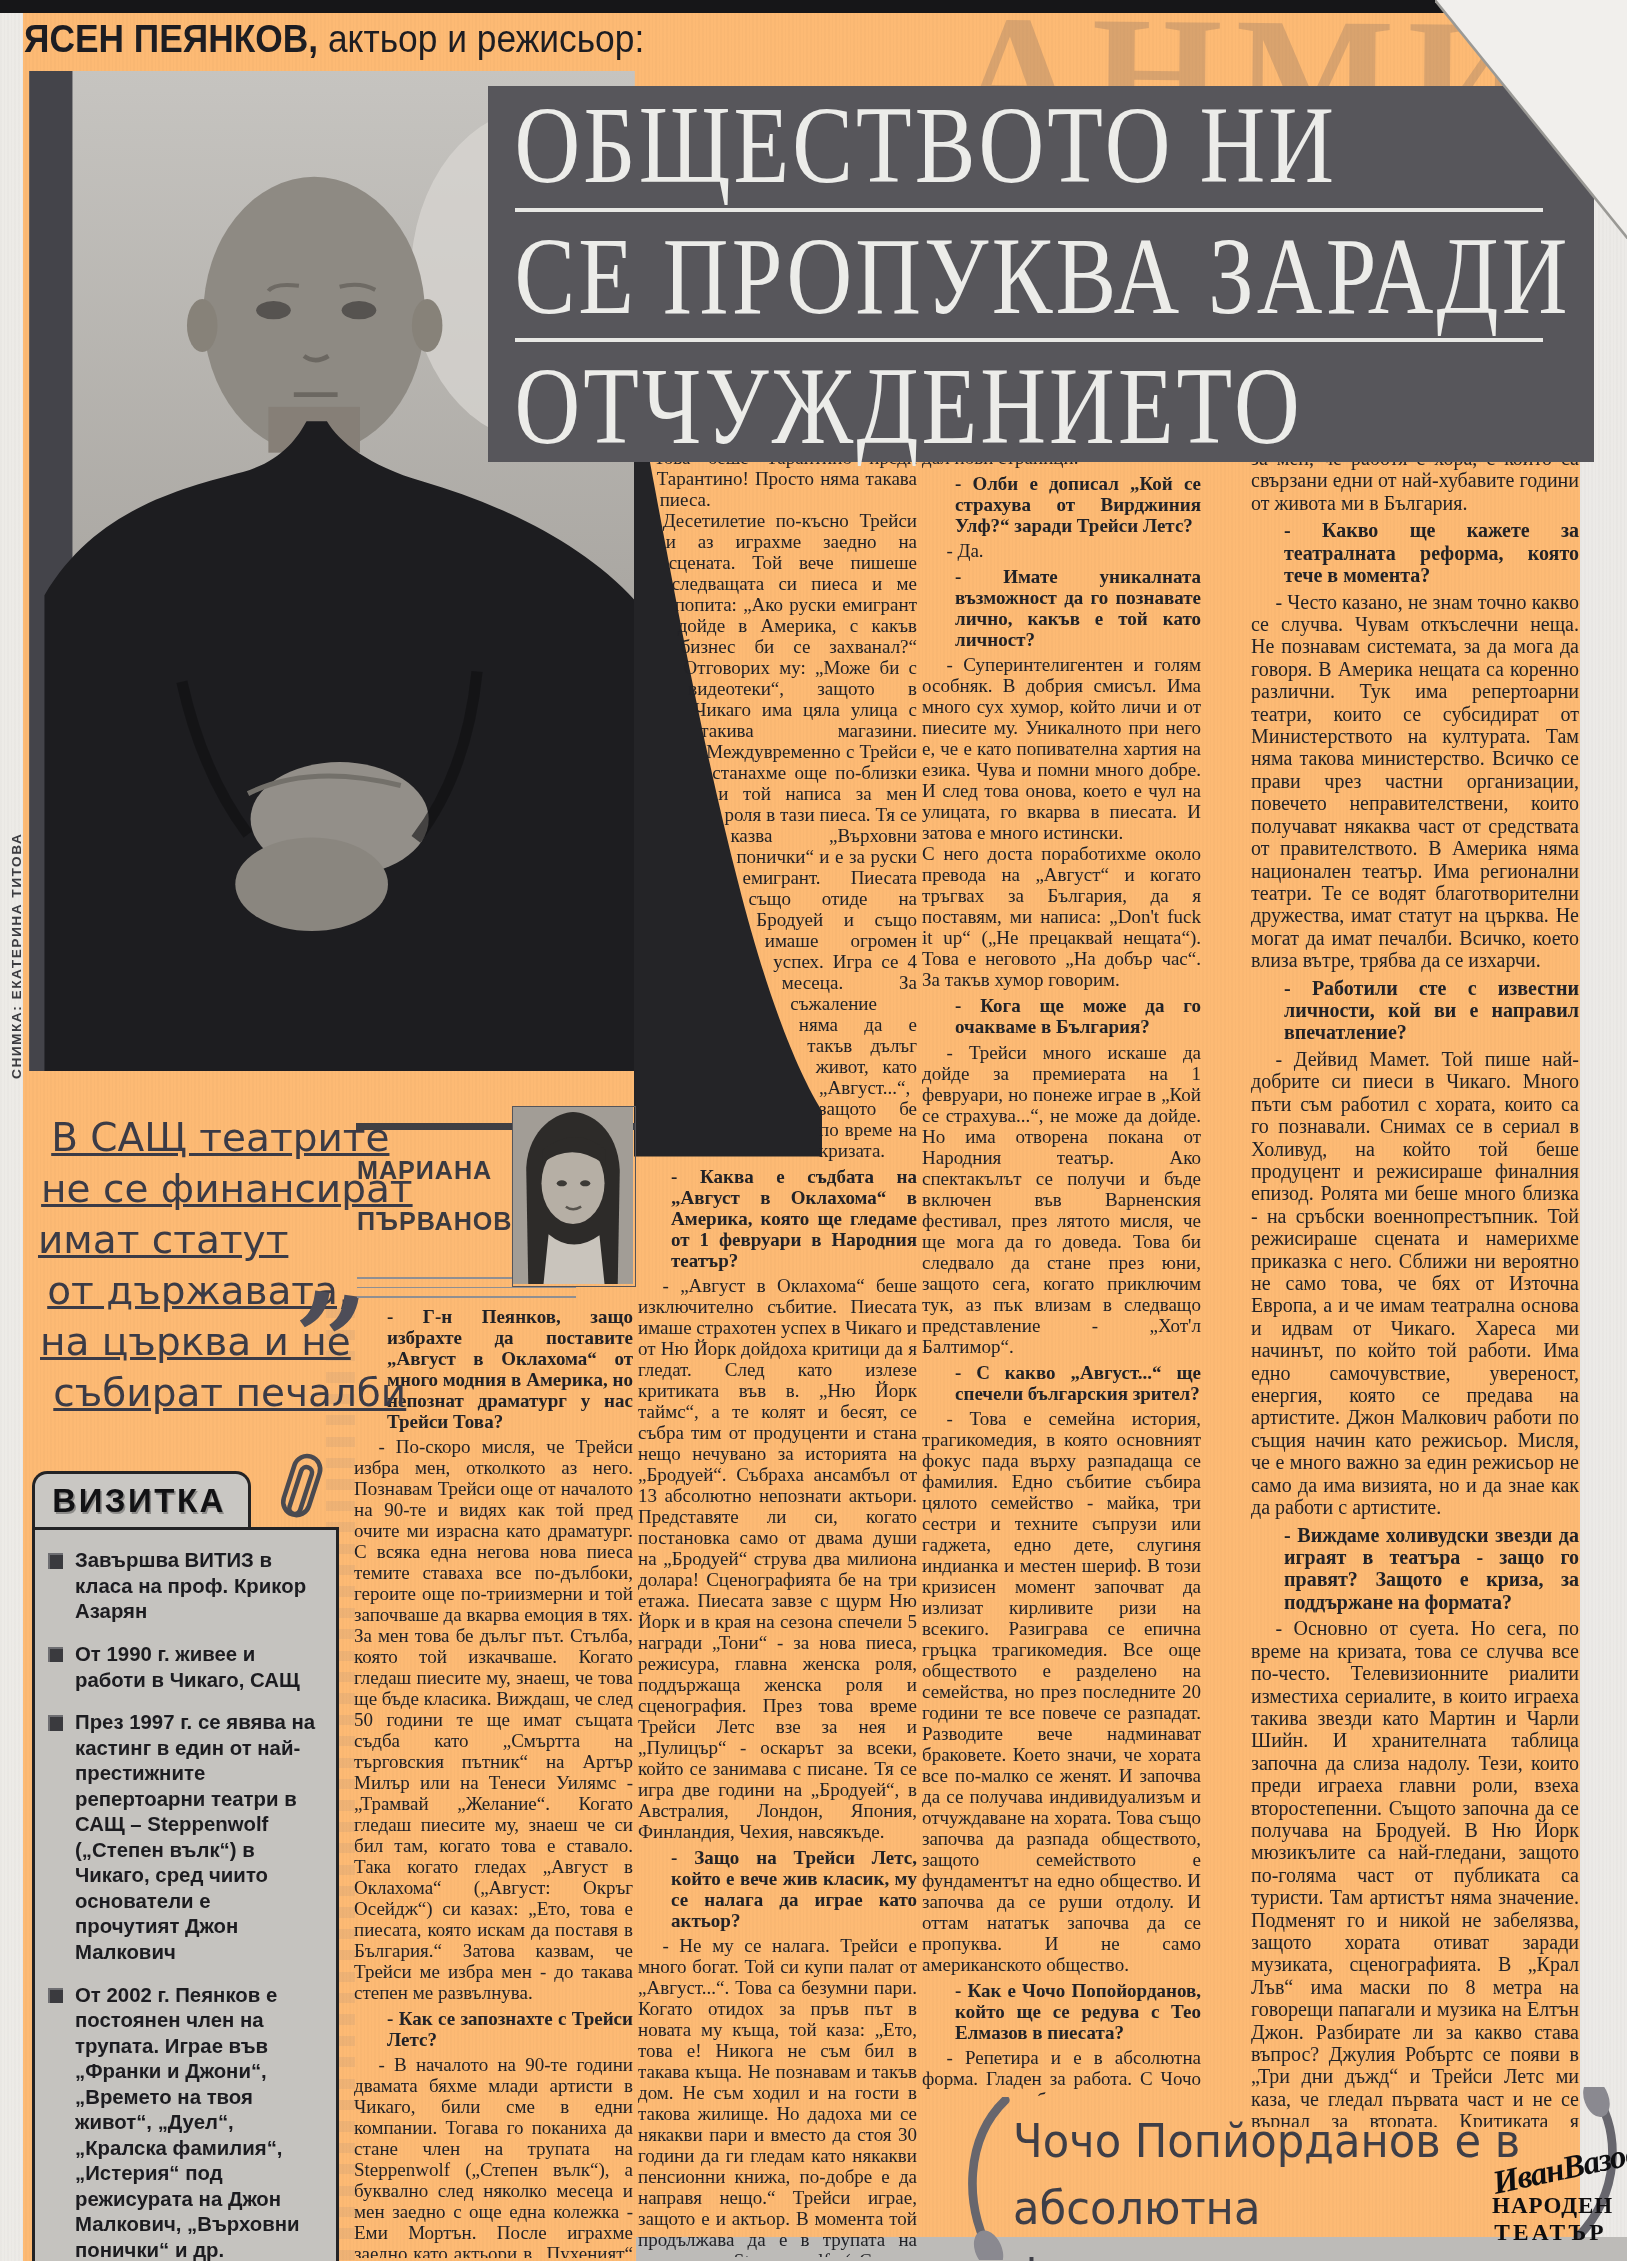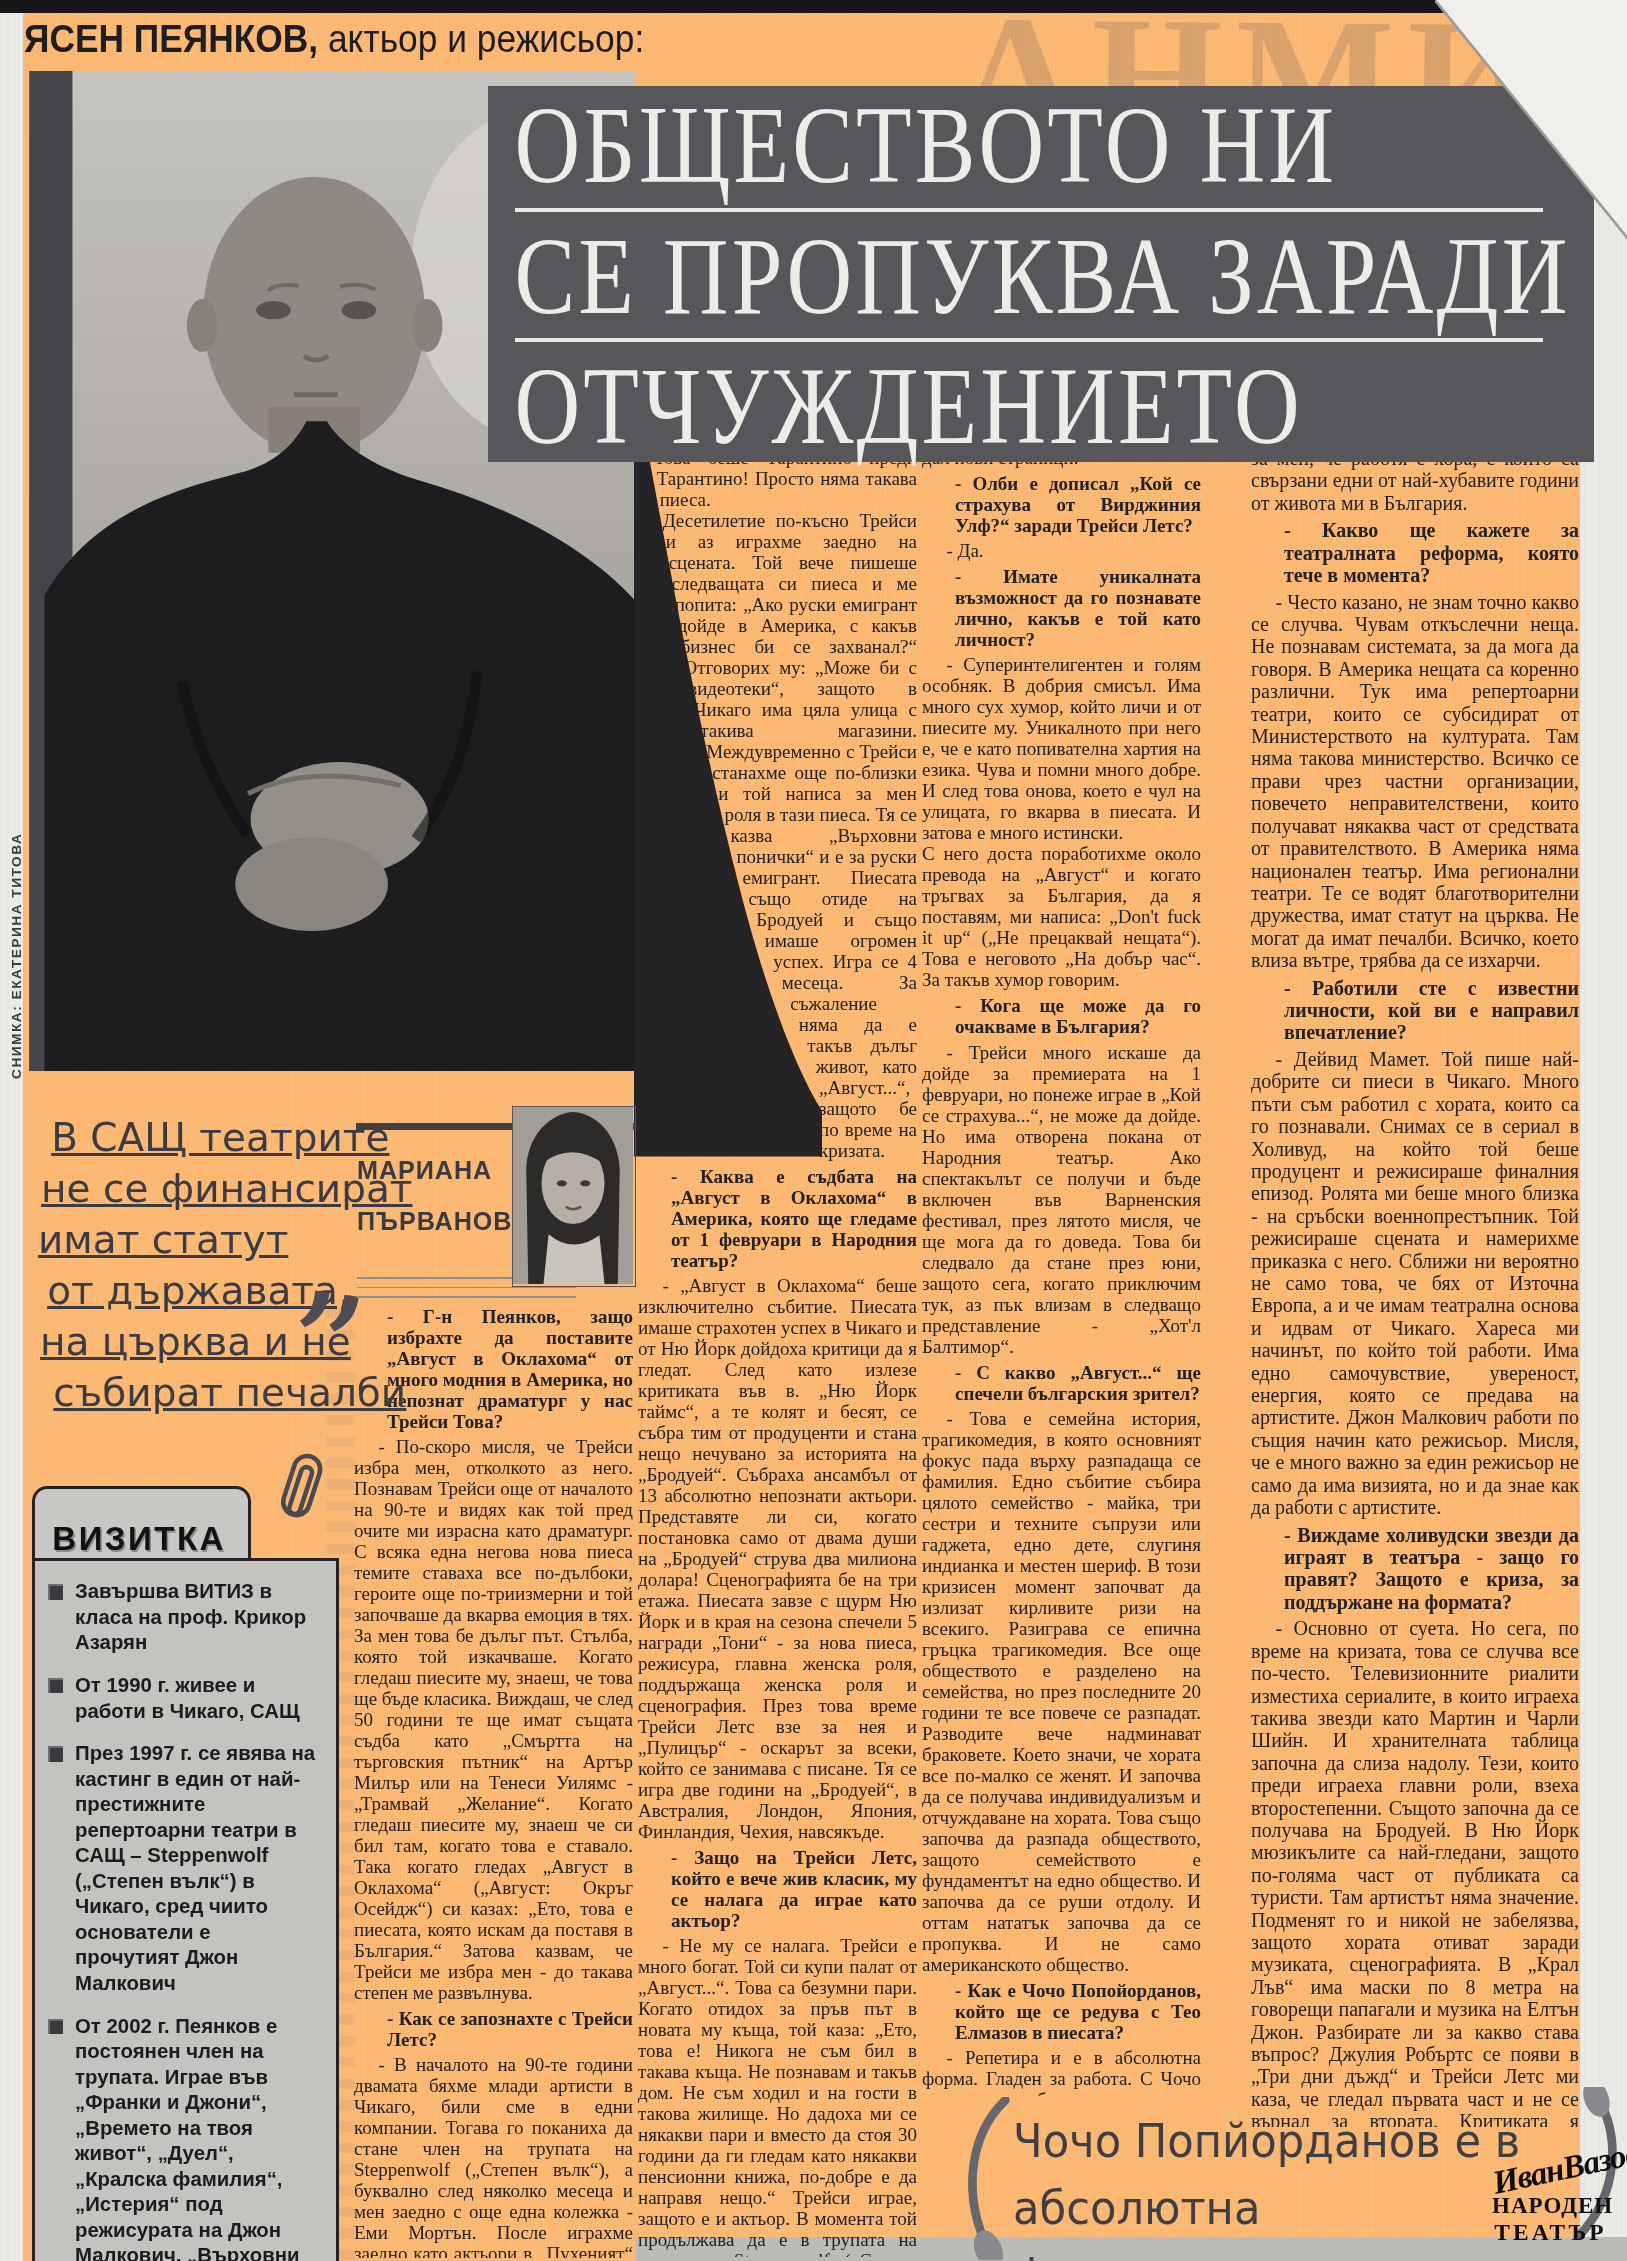--- a/index.html
+++ b/index.html
@@ -42,22 +42,22 @@
   .lquote .ql:nth-child(1){margin-left:13.2px;}
   .lquote .ql:nth-child(2){margin-left:3.1px;}
   .lquote .ql:nth-child(4){margin-left:9.2px;}
   .lquote .ql:nth-child(5){margin-left:2px;}
   .lquote .ql:nth-child(6){margin-left:15.3px;}
   .lquote-mark{position:absolute;left:285px;top:1262px;font-family:"DejaVu Serif",serif;
           font-size:153px;color:#4d4d58;z-index:8;transform:rotate(8deg);}
 
   
   .vz-box{position:absolute;left:32px;top:1471px;width:307px;z-index:8;font-family:"Liberation Sans",sans-serif;}
-  .vz-tab{width:219px;height:72px;background:#c9c7c3;border:3.6px solid #232325;border-bottom:none;
-          border-radius:15.3px 15.3px 0 0;display:flex;align-items:flex-end;padding-left:17.3px;box-sizing:border-box;margin-top:15px;}
+  .vz-tab{width:219px;height:56px;background:#c9c7c3;border:3.6px solid #232325;border-bottom:none;
+          border-radius:15.3px 15.3px 0 0;display:flex;align-items:center;padding-left:17.3px;box-sizing:border-box;}
   .vz-title{font-size:33px;font-weight:bold;letter-spacing:2.5px;color:#121214;text-shadow:1.5px 1.5px 0 rgba(90,90,90,.55);}
   .vz-body{border:3.6px solid #232325;background:#c5c3bf;padding:17.3px 13.2px 20.4px 13.2px;min-height:652px;box-sizing:border-box;}
   .vz-item{display:flex;margin-bottom:17.3px;}
   .vz-bullet{flex:0 0 15.3px;width:15.3px;height:15.3px;margin:6.1px 11.2px 0 0;background:#3a3a3e;box-shadow:inset 2px 2px 0 #6e6e72;}
   .vz-text{font-size:21px;line-height:25.5px;font-weight:bold;color:#1c1c20;transform:scaleX(.97);transform-origin:left;}
   .clip{position:absolute;left:244px;top:-19.3px;}
 
   
   .by-rule{position:absolute;left:356px;top:1123px;width:280px;height:7.1px;background:#3f3f44;z-index:8;}
   .byline{position:absolute;left:357px;top:1155px;z-index:9;font-family:"Liberation Sans",sans-serif;

